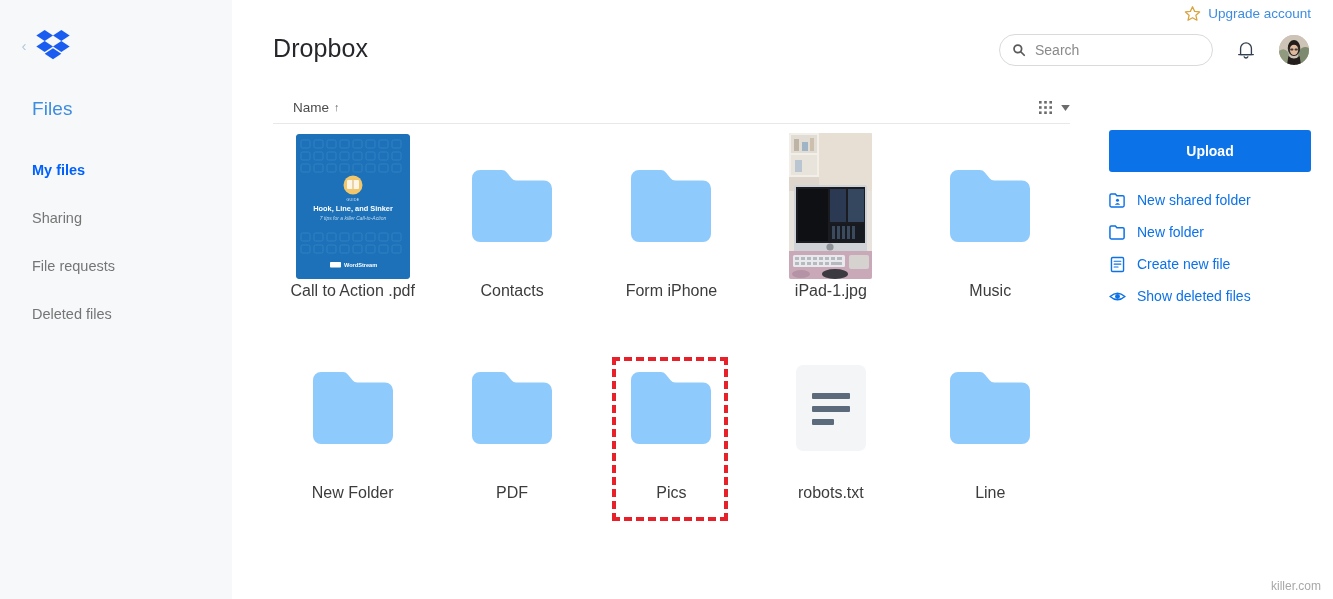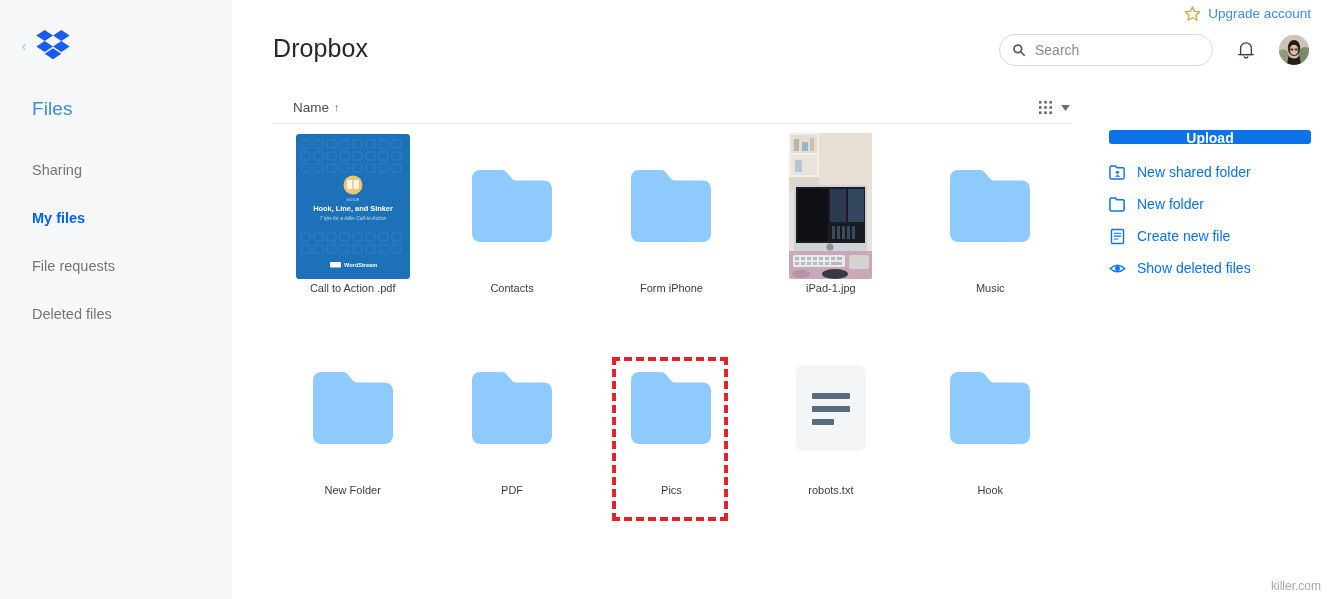--- a/index.html
+++ b/index.html
@@ -208,21 +208,21 @@
     cursor: pointer;
   }
   .thumb-wrap {
     height: 148px;
     width: 100%;
     display: flex;
     align-items: center;
     justify-content: center;
   }
   .file-label {
-    font-size: 11px;
+    font-size: 16px;
     color: #3c3c3c;
     text-align: left;
     white-space: nowrap;
     margin-top: 2px;
   }
   .folder-icon { width: 80px; height: 72px; display: block; }
   .thumb-img { display: block; border-radius: 2px; }
 
   
   #pics-highlight {
@@ -238,21 +238,21 @@
 
   
   #action-panel {
     position: absolute;
     left: 1109px;
     top: 130px;
     width: 202px;
   }
   #upload-button {
     width: 202px;
-    height: 14px;
+    height: 42px;
     background: #0c72e8;
     border: none;
     border-radius: 3px;
     color: #ffffff;
     font-family: "Liberation Sans", sans-serif;
     font-size: 14px;
     font-weight: bold;
     cursor: pointer;
     display: block;
   }
@@ -294,22 +294,22 @@
       <polygon points="30,0 20,6.6 30,13.2 40,6.6" fill="#1a5cf0"></polygon>
       <polygon points="0,19.8 10,13.2 20,19.8 10,26.4" fill="#1a5cf0"></polygon>
       <polygon points="20,19.8 30,13.2 40,19.8 30,26.4" fill="#1a5cf0"></polygon>
       <polygon points="10,28.6 20,22 30,28.6 20,35.2" fill="#1a5cf0"></polygon>
     </svg>
   </div>
 
   <div id="nav-files-heading">Files</div>
 
   <ul id="nav-list">
+    <li class="nav-item active">My files</li>
     <li class="nav-item">Sharing</li>
-    <li class="nav-item active">My files</li>
     <li class="nav-item">File requests</li>
     <li class="nav-item">Deleted files</li>
   </ul>
 </div>
 
 <div id="upgrade-row">
   <svg id="upgrade-star" viewBox="0 0 24 24" fill="none" stroke="#d9a441" stroke-width="1.8" stroke-linejoin="round" xmlns="http://www.w3.org/2000/svg">
     <polygon points="12,2.5 15,9 22,9.8 16.8,14.5 18.3,21.5 12,18 5.7,21.5 7.2,14.5 2,9.8 9,9"></polygon>
   </svg>
   <span id="upgrade-label">Upgrade account</span>
@@ -560,21 +560,21 @@
       </div>
       <div class="file-label">robots.txt</div>
     </div>
 
     <div class="file-cell">
       <div class="thumb-wrap">
         <svg class="folder-icon" viewBox="0 0 80 72" xmlns="http://www.w3.org/2000/svg">
           <path d="M0 8 a8 8 0 0 1 8 -8 h22 a6 6 0 0 1 4.6 2.2 l5 6 a6 6 0 0 0 4.6 2.2 h27.8 a8 8 0 0 1 8 8 v45.6 a8 8 0 0 1 -8 8 h-64 a8 8 0 0 1 -8 -8 z" fill="#8fcafc"></path>
         </svg>
       </div>
-      <div class="file-label">Hook</div>
+      <div class="file-label">Line</div>
     </div>
   </div>
 </div>
 
 <div id="pics-highlight"></div>
 
 <div id="action-panel">
 
   <button id="upload-button">Upload</button>
 

